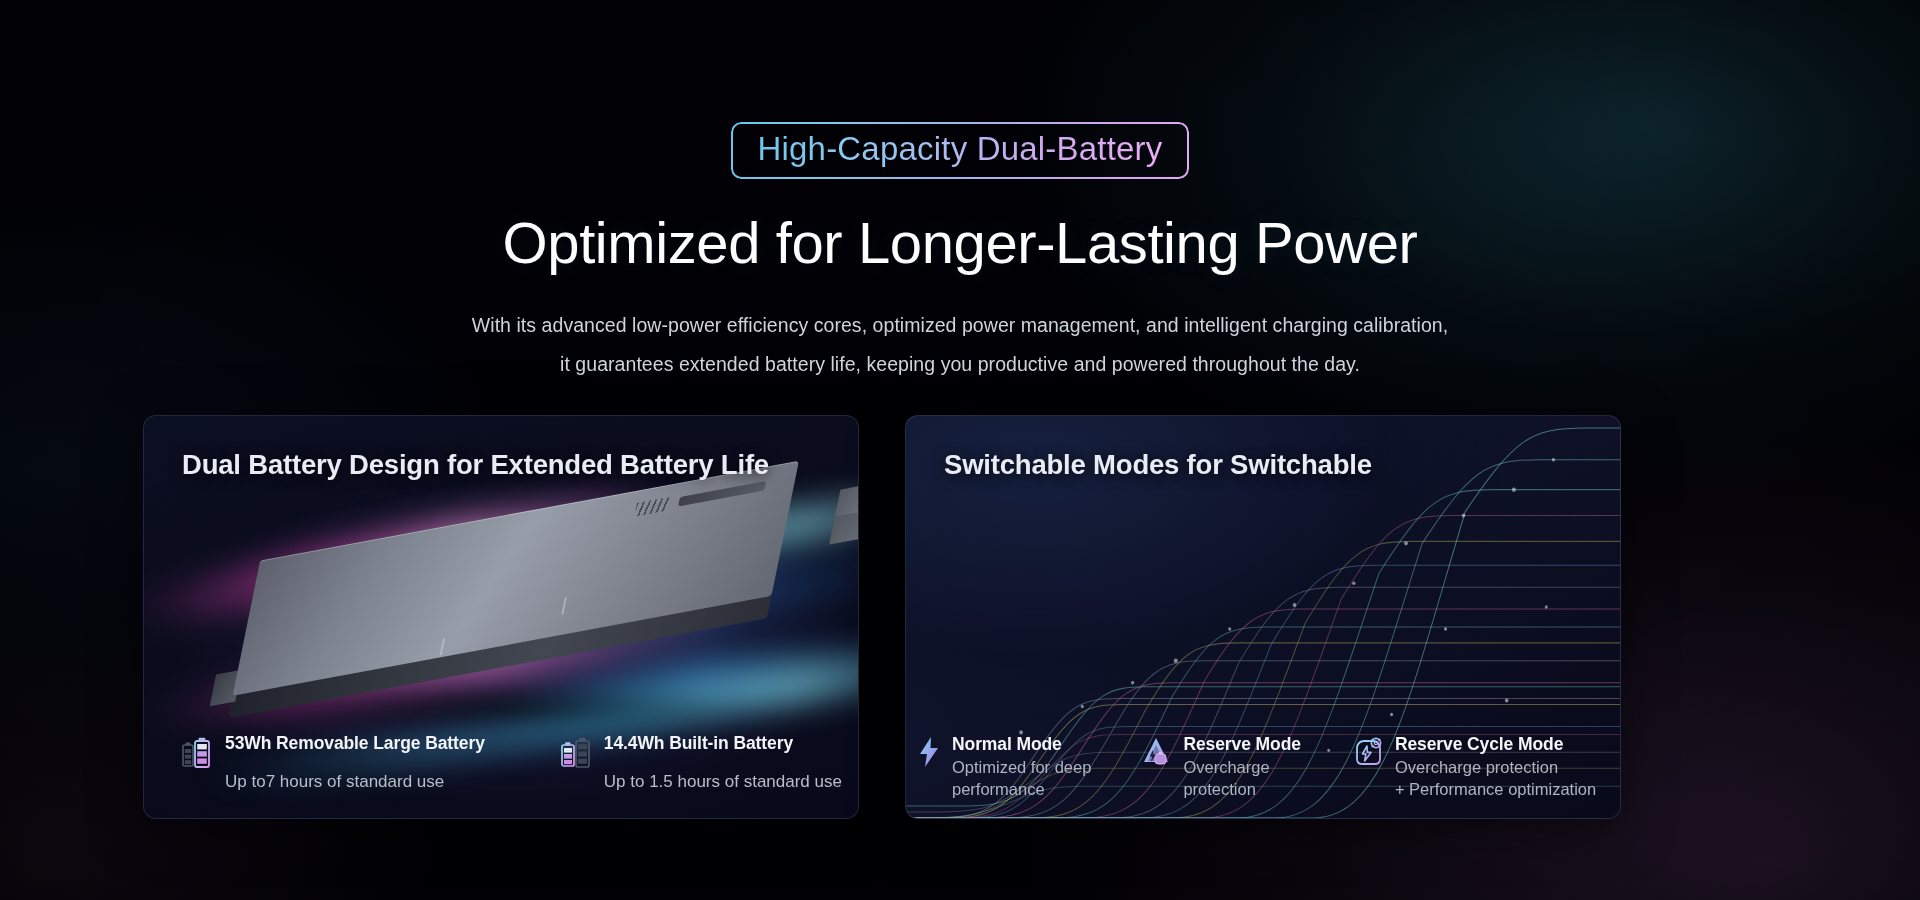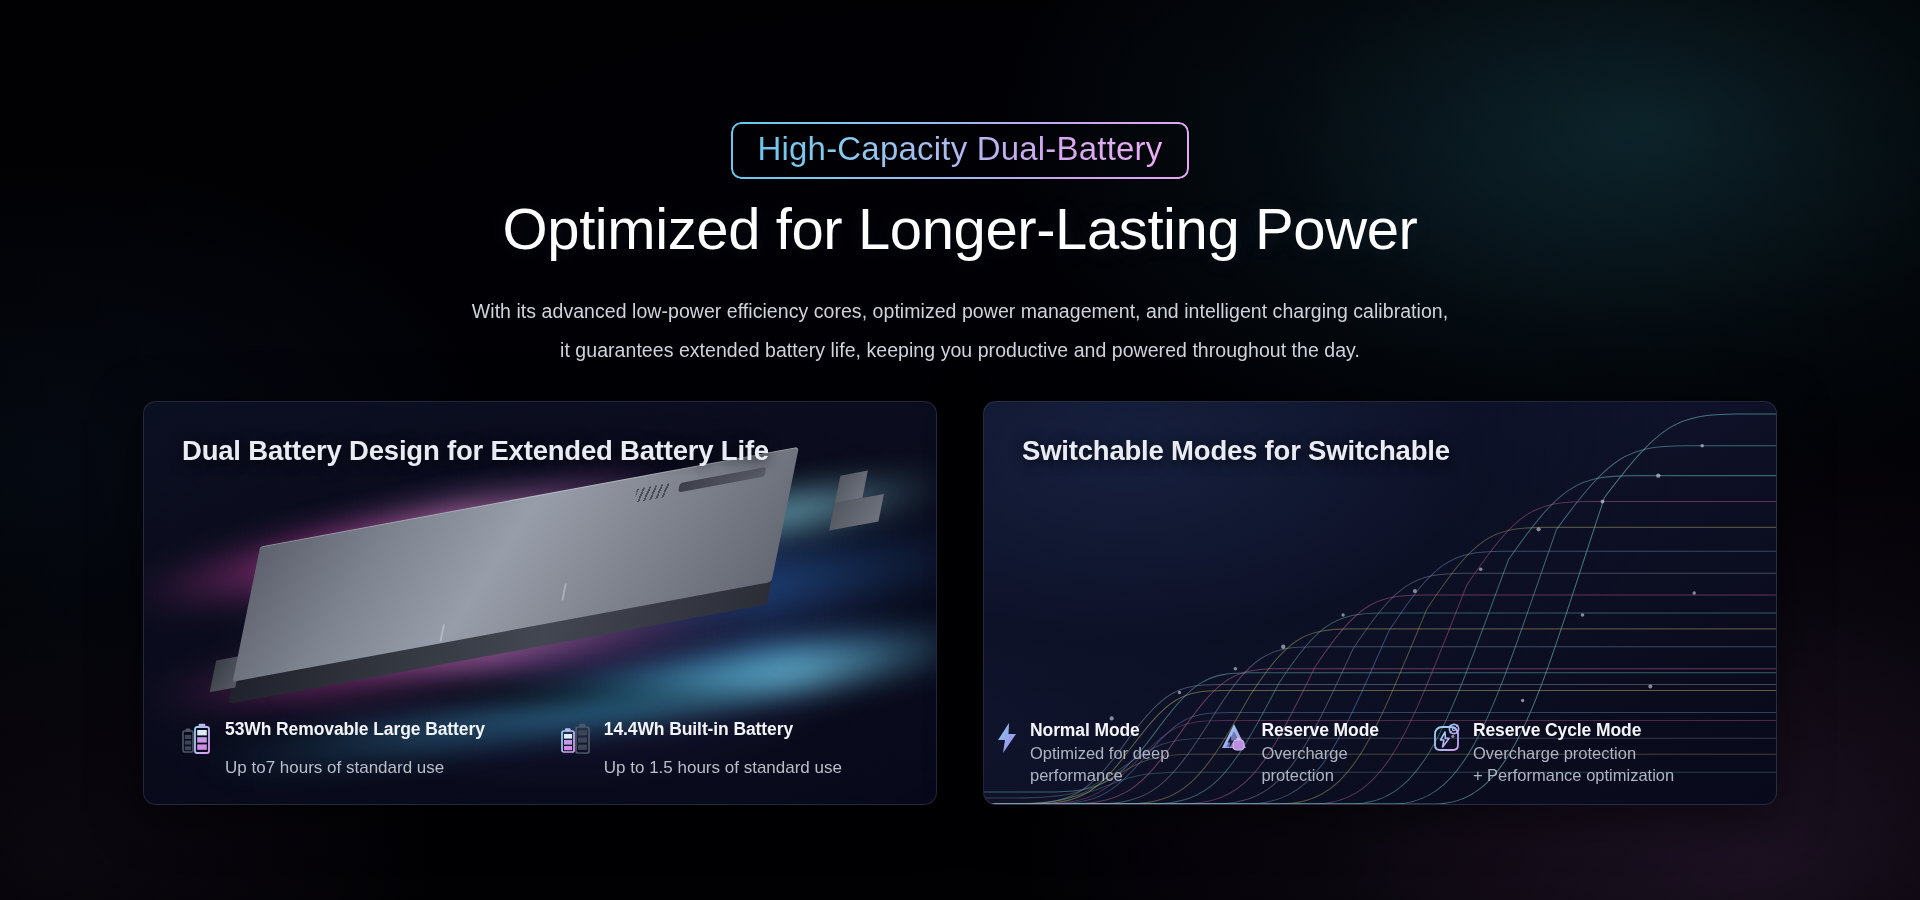--- a/index.html
+++ b/index.html
@@ -52,41 +52,41 @@
   }
   .badge-text{
     font-size:33px; font-weight:400; letter-spacing:.2px; line-height:1.1;
     background:linear-gradient(95deg,#6ec6ec 0%,#86cbee 20%,#a9bcf0 46%,#cfa9ef 70%,#edaef5 100%);
     -webkit-background-clip:text; background-clip:text;
     -webkit-text-fill-color:transparent; color:transparent;
     white-space:nowrap;
   }
 
   .headline{
-    margin-top:18px;
+    margin-top:32px;
     font-size:58px; font-weight:400; color:#fdfdfd;
     letter-spacing:-.4px; line-height:1.12;
     text-shadow:0 0 26px rgba(160,190,255,.10);
   }
 
   .lede{
     margin-top:30px;
     font-size:19.5px; line-height:39px; color:#cfd4dc; font-weight:400;
     letter-spacing:.05px;
   }
   .lede .ln{ display:block; }
 
   
   .cards{
     position:relative; z-index:5;
     margin:31px auto 0; width:1634px;
     display:flex; gap:46px;
   }
   .card{
-    position:relative; width:794px; height:404px;
+    position:relative; width:716px; height:404px;
     border-radius:13px; overflow:hidden;
     border:1px solid rgba(128,140,170,.22);
     box-shadow:0 10px 50px rgba(0,0,0,.55);
   }
   .card-title{
     position:absolute; left:38px; top:33px; z-index:9;
     font-size:27.5px; font-weight:700; color:#e9ecf3;
     letter-spacing:-.2px;
     text-shadow:0 2px 14px rgba(0,0,0,.8);
   }

